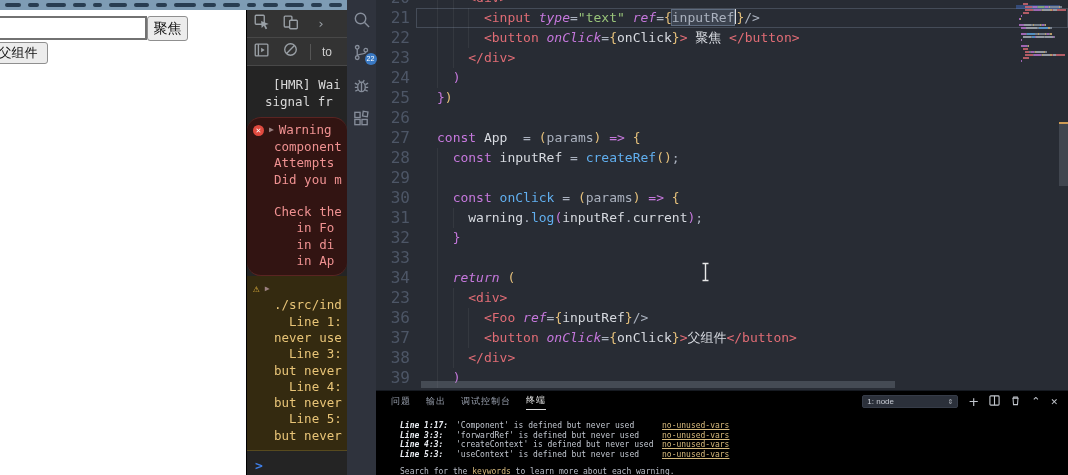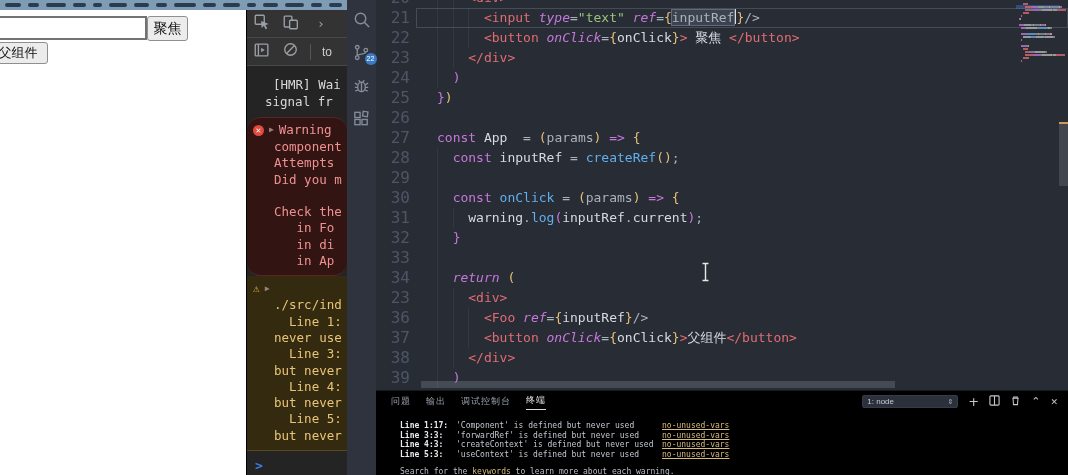--- a/index.html
+++ b/index.html
@@ -109,21 +109,21 @@
                   font-family:"Liberation Sans", sans-serif; }
   .updown { font-size:7px; color:#aeb2ba; }
   .updown::before { content:'⇕'; }
   .pc-icon { font-size:11px; line-height:11px; font-family:"DejaVu Sans", sans-serif; }
   .glyph-plus::before  { content:'+'; font-size:13px; }
   .glyph-close::before { content:'✕'; font-size:9px; }
   .glyph-up::before    { content:'⌃'; font-size:11px; }
   .terminal { position:absolute; left:24px; right:4px; top:30px; bottom:0;
               font-size:8px; line-height:9.5px; color:#c2c7d0; overflow:hidden; }
   .prob-row { display:flex; }
-  .prob-loc { width:56px; flex:none; font-weight:bold; color:#e9ecf2; }
+  .prob-loc { width:56px; flex:none; font-weight:bold; color:#e9ecf2;font-style:italic; }
   .prob-msg { width:206px; flex:none; color:#c2c7d0; }
   .prob-rule { color:#d7ba7d; text-decoration:underline; }
   .term-footer { margin-top:8px; color:#b9bec8; }
   .kw-link { color:#d7ba7d; text-decoration:underline; }
 </style>
 </head>
 <body>
 
 <div class="screen">
 

